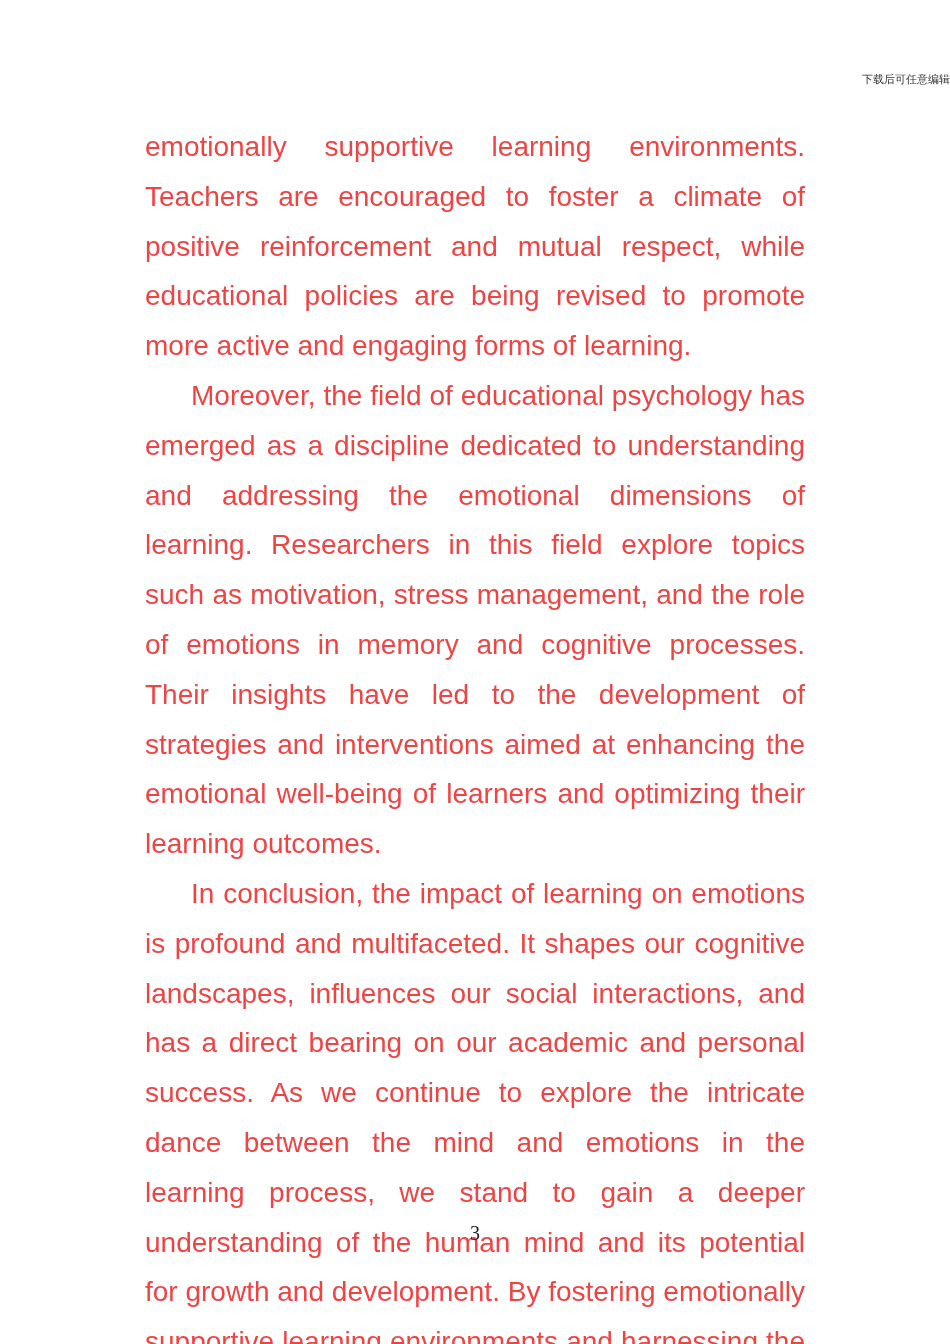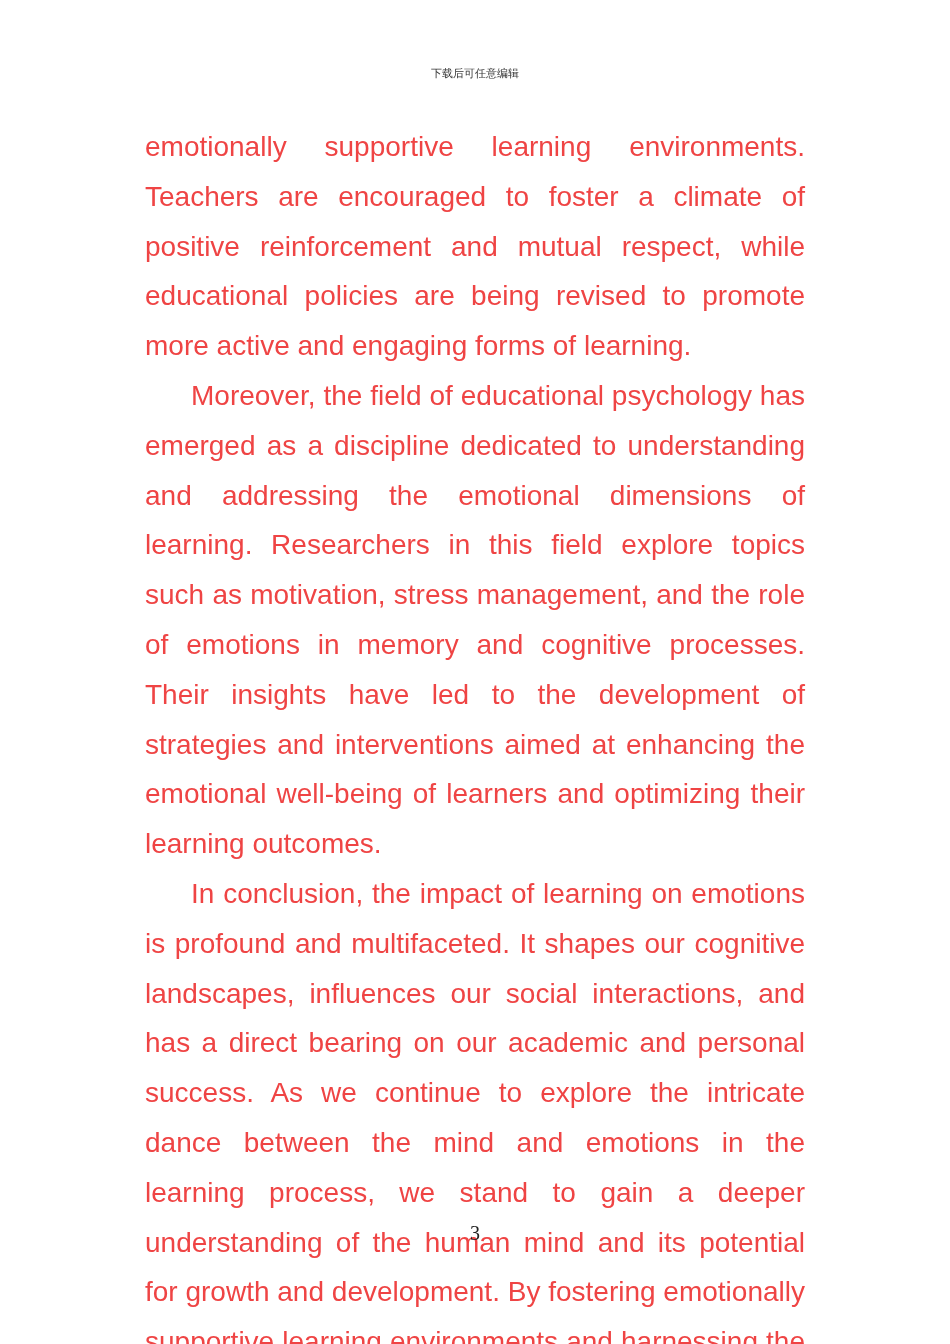--- a/index.html
+++ b/index.html
@@ -1,19 +1,19 @@
 <!DOCTYPE html>
 <html><head>
 <meta charset="utf-8">
 <style>
   html, body { margin: 0; padding: 0; background: #ffffff; }
   body { width: 950px; height: 1344px; position: relative; overflow: hidden; }
   .header {
-    position: absolute; top: 66px; left: 0; width: 950px;
-    text-align: center; font-family: "DejaVu Serif", serif;
+    position: absolute; top: 72px; left: 0; width: 950px;
+    text-align: right; font-family: "DejaVu Serif", serif;
     font-size: 11px; color: #333333;
   }
   .content {
     position: absolute; top: 122px; left: 145px; width: 660px;
     font-family: Liberation Sans, sans-serif;
     font-size: 28px; line-height: 49.8px; color: #ef4444;
   }
   .para { margin: 0; text-align: justify; }
   .para.indent { text-indent: 46px; }
   .footer {

